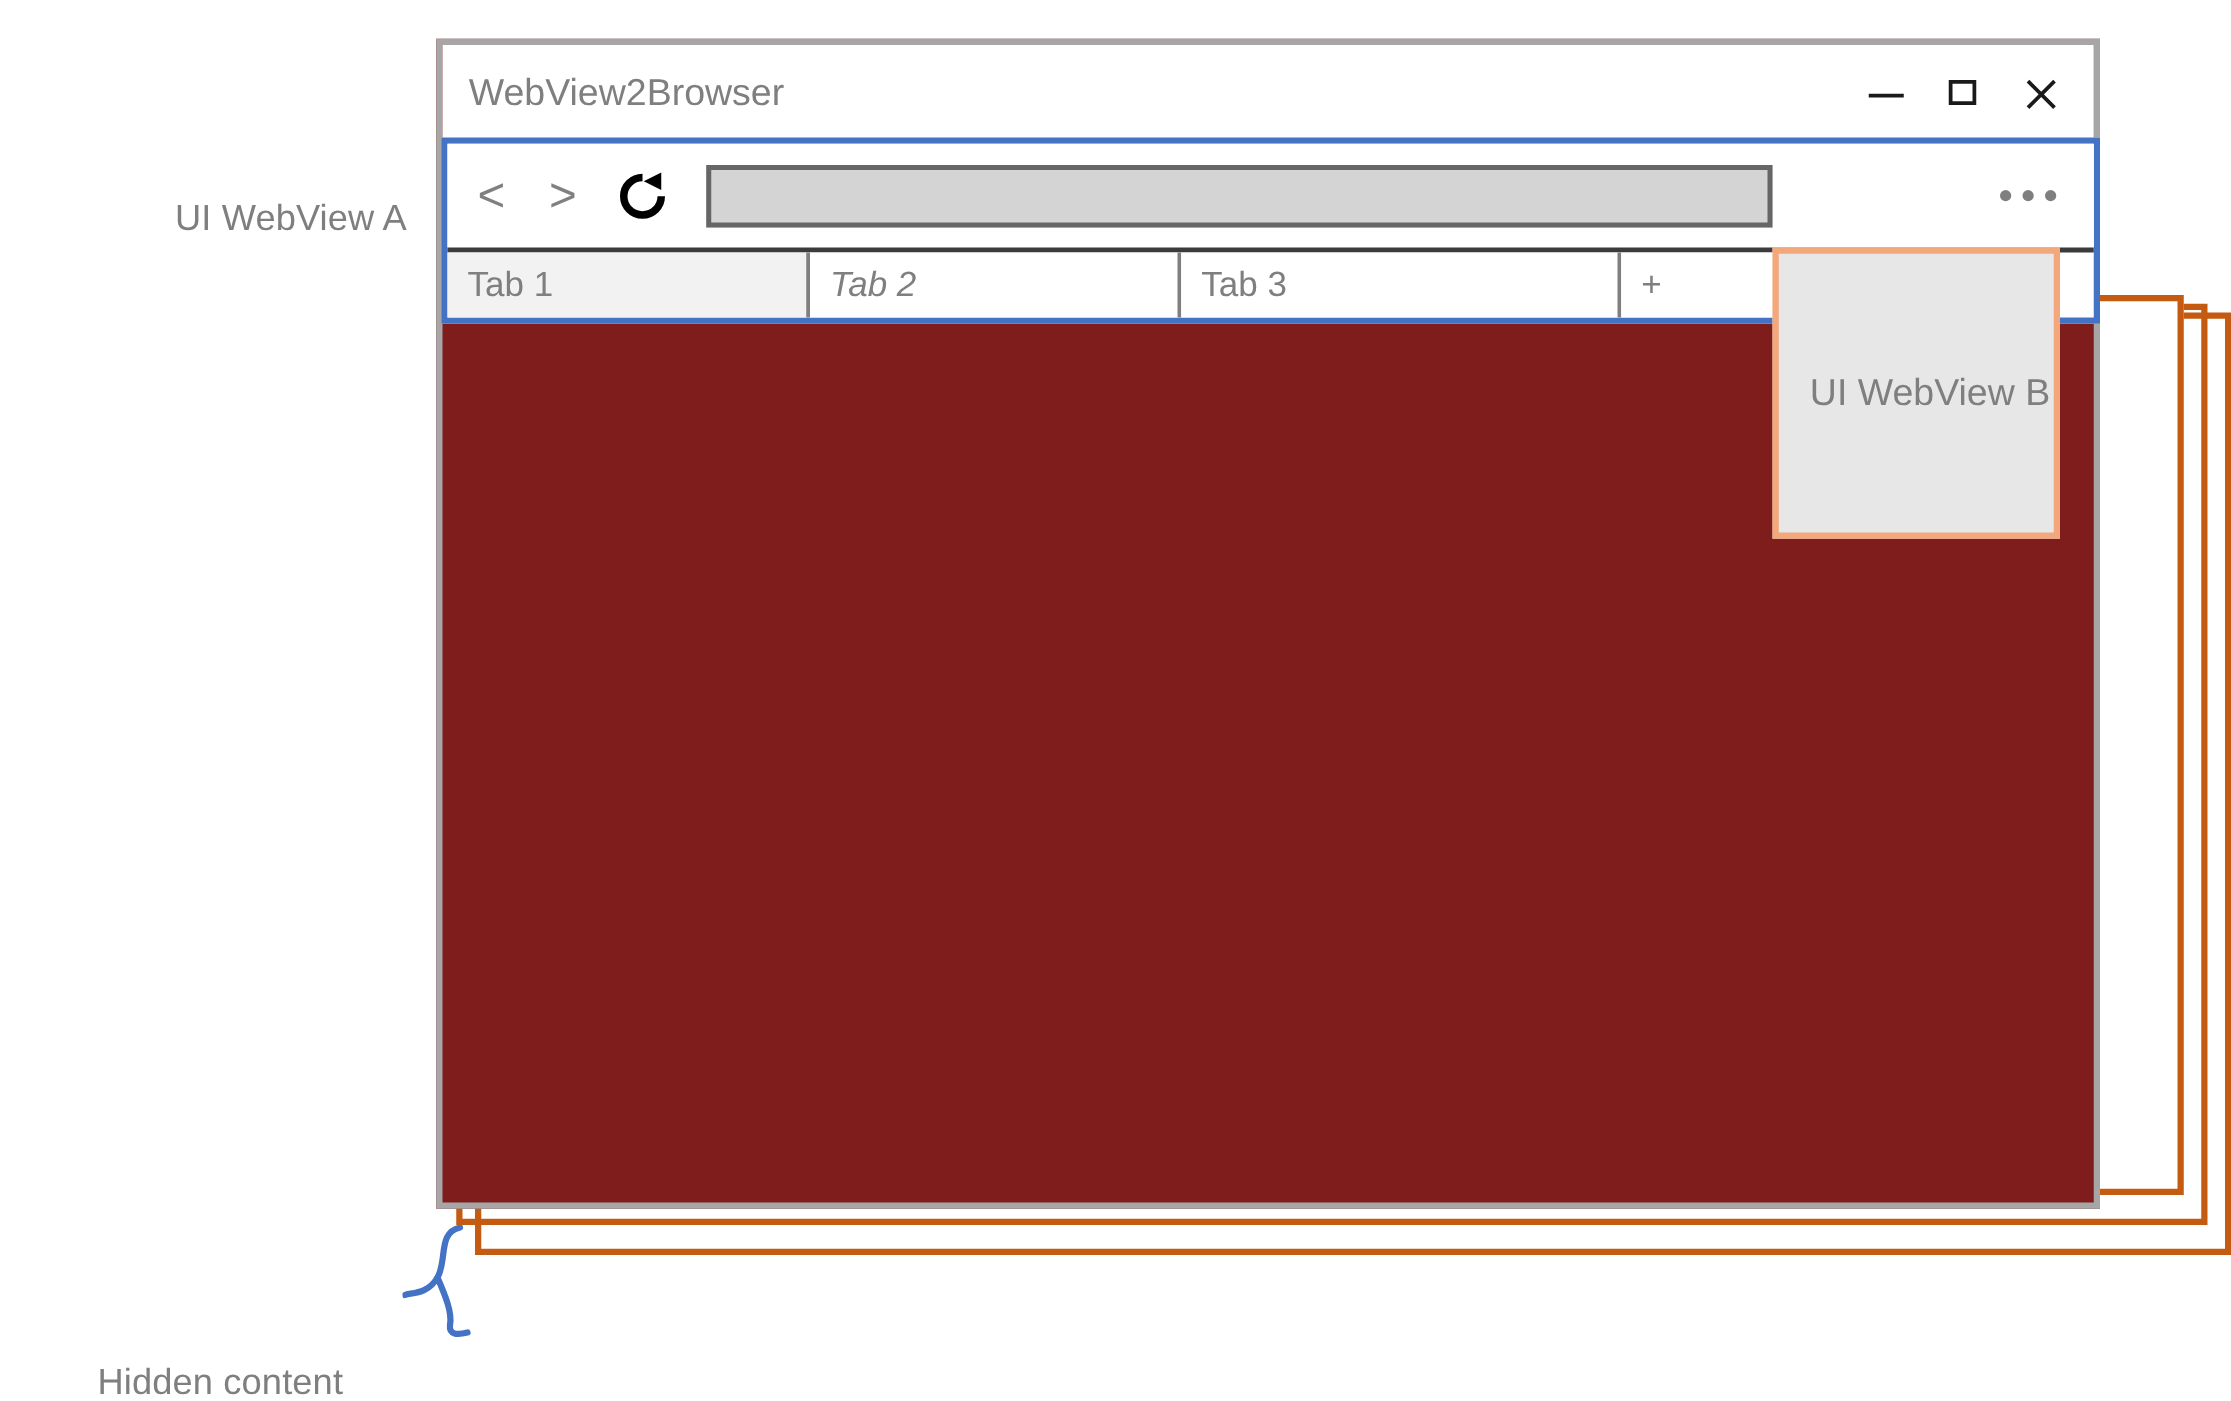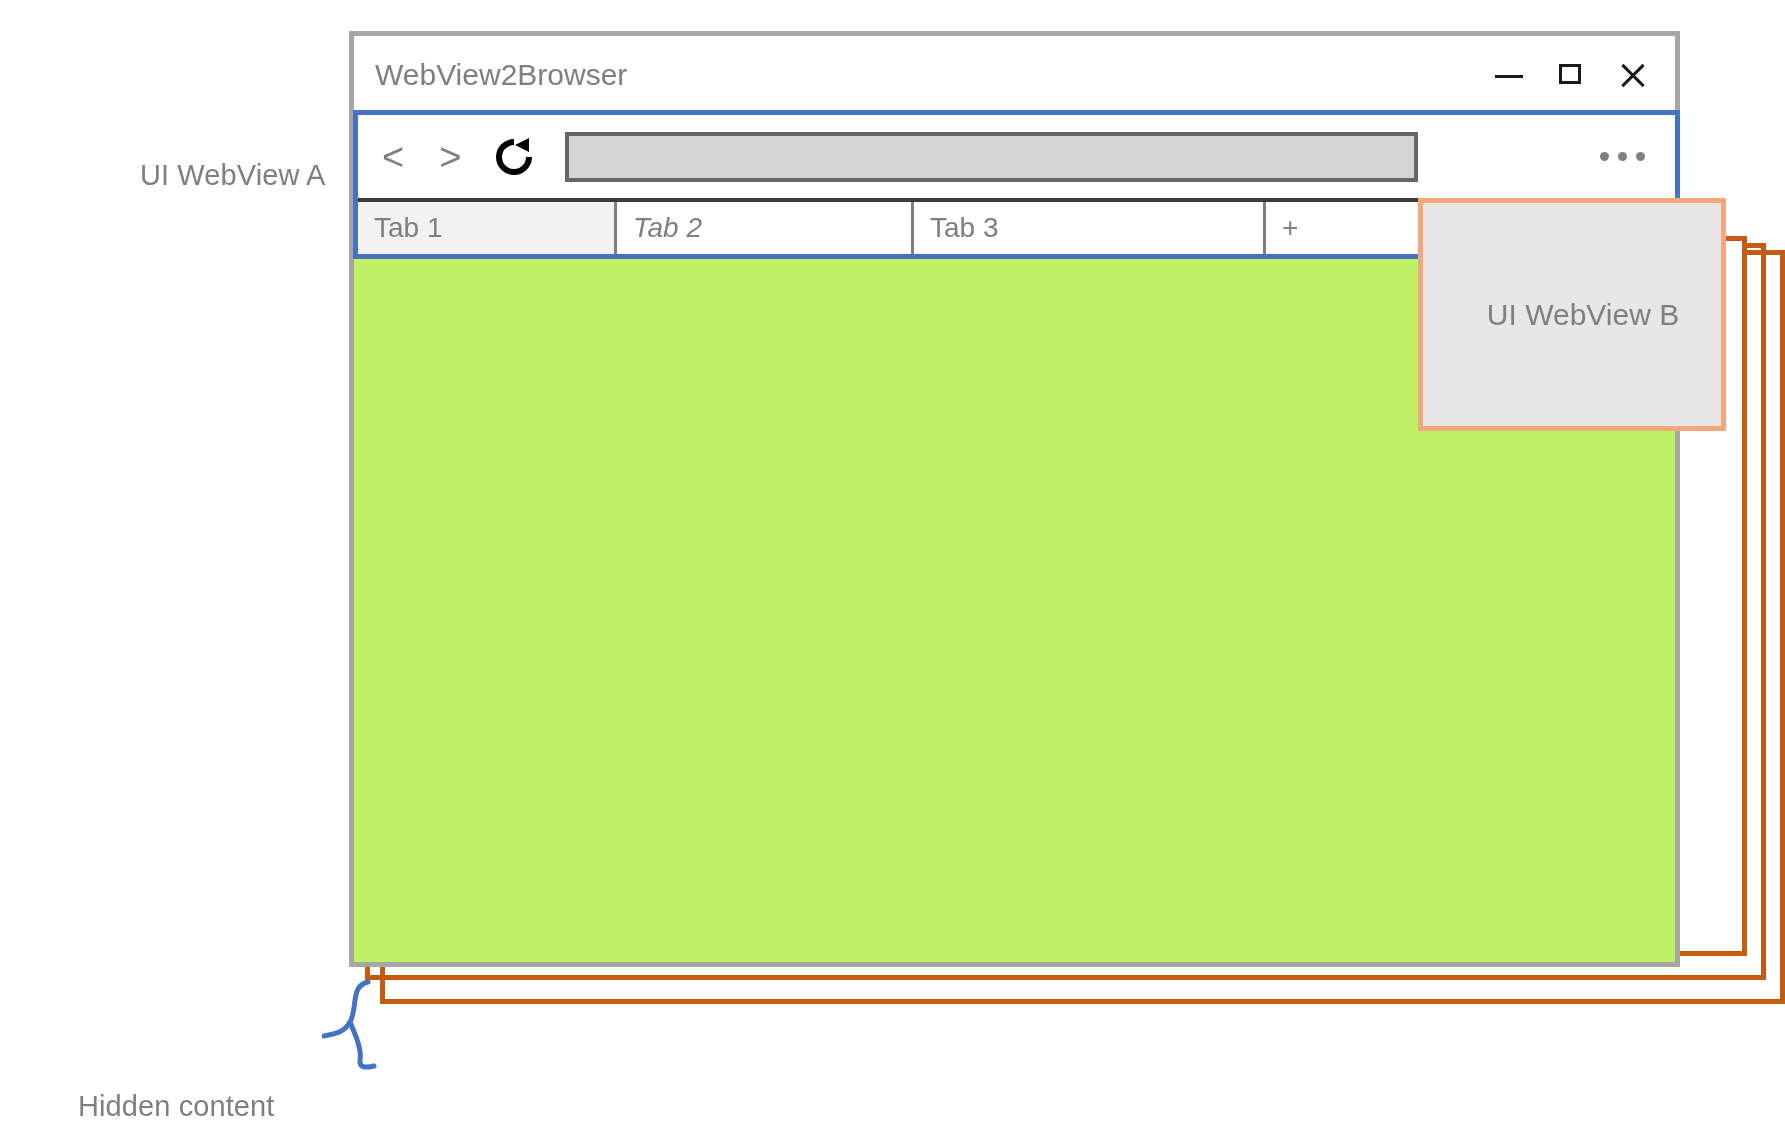--- a/index.html
+++ b/index.html
@@ -29,21 +29,21 @@
 
   
   #app-window {
     position: absolute;
     left: 349px;
     top: 31px;
     width: 1331px;
     height: 936px;
     border: 5px solid #A6A6A6;
     box-sizing: border-box;
-    background: #bef264;
+    background: #7f1d1d;
   }
 
   
   #title-bar {
     position: absolute;
     left: 0;
     top: 0;
     right: 0;
     height: 78px;
     background: #ffffff;
@@ -172,21 +172,21 @@
     display: flex;
     align-items: center;
     background: #ffffff;
     border-right: 3px solid #7F7F7F;
     box-sizing: border-box;
     color: #7F7F7F;
     font-size: 28px;
     padding-left: 16px;
   }
   .tab.active { background: #F2F2F2; }
-  #tab-1 { width: 259px; }
+  #tab-1 { width: 290px; }
   #tab-2 { width: 297px; font-style: italic; }
   #tab-3 { width: 352px; }
   #tab-new { width: 300px; border-right: none; }
 
   
   .content-rect {
     position: absolute;
     border: 5px solid #C55A11;
     box-sizing: border-box;
     background: transparent;
@@ -207,21 +207,21 @@
     text-align: center;
     color: #7F7F7F;
     font-size: 30px;
   }
 
   
   #ui-webview-b {
     position: absolute;
     left: 1418px;
     top: 198px;
-    width: 308px;
+    width: 230px;
     height: 233px;
     border: 5px solid #F4A77B;
     box-sizing: border-box;
     background: #E7E7E7;
     display: flex;
     align-items: center;
     justify-content: center;
     color: #7F7F7F;
     font-size: 30px;
     white-space: nowrap;

